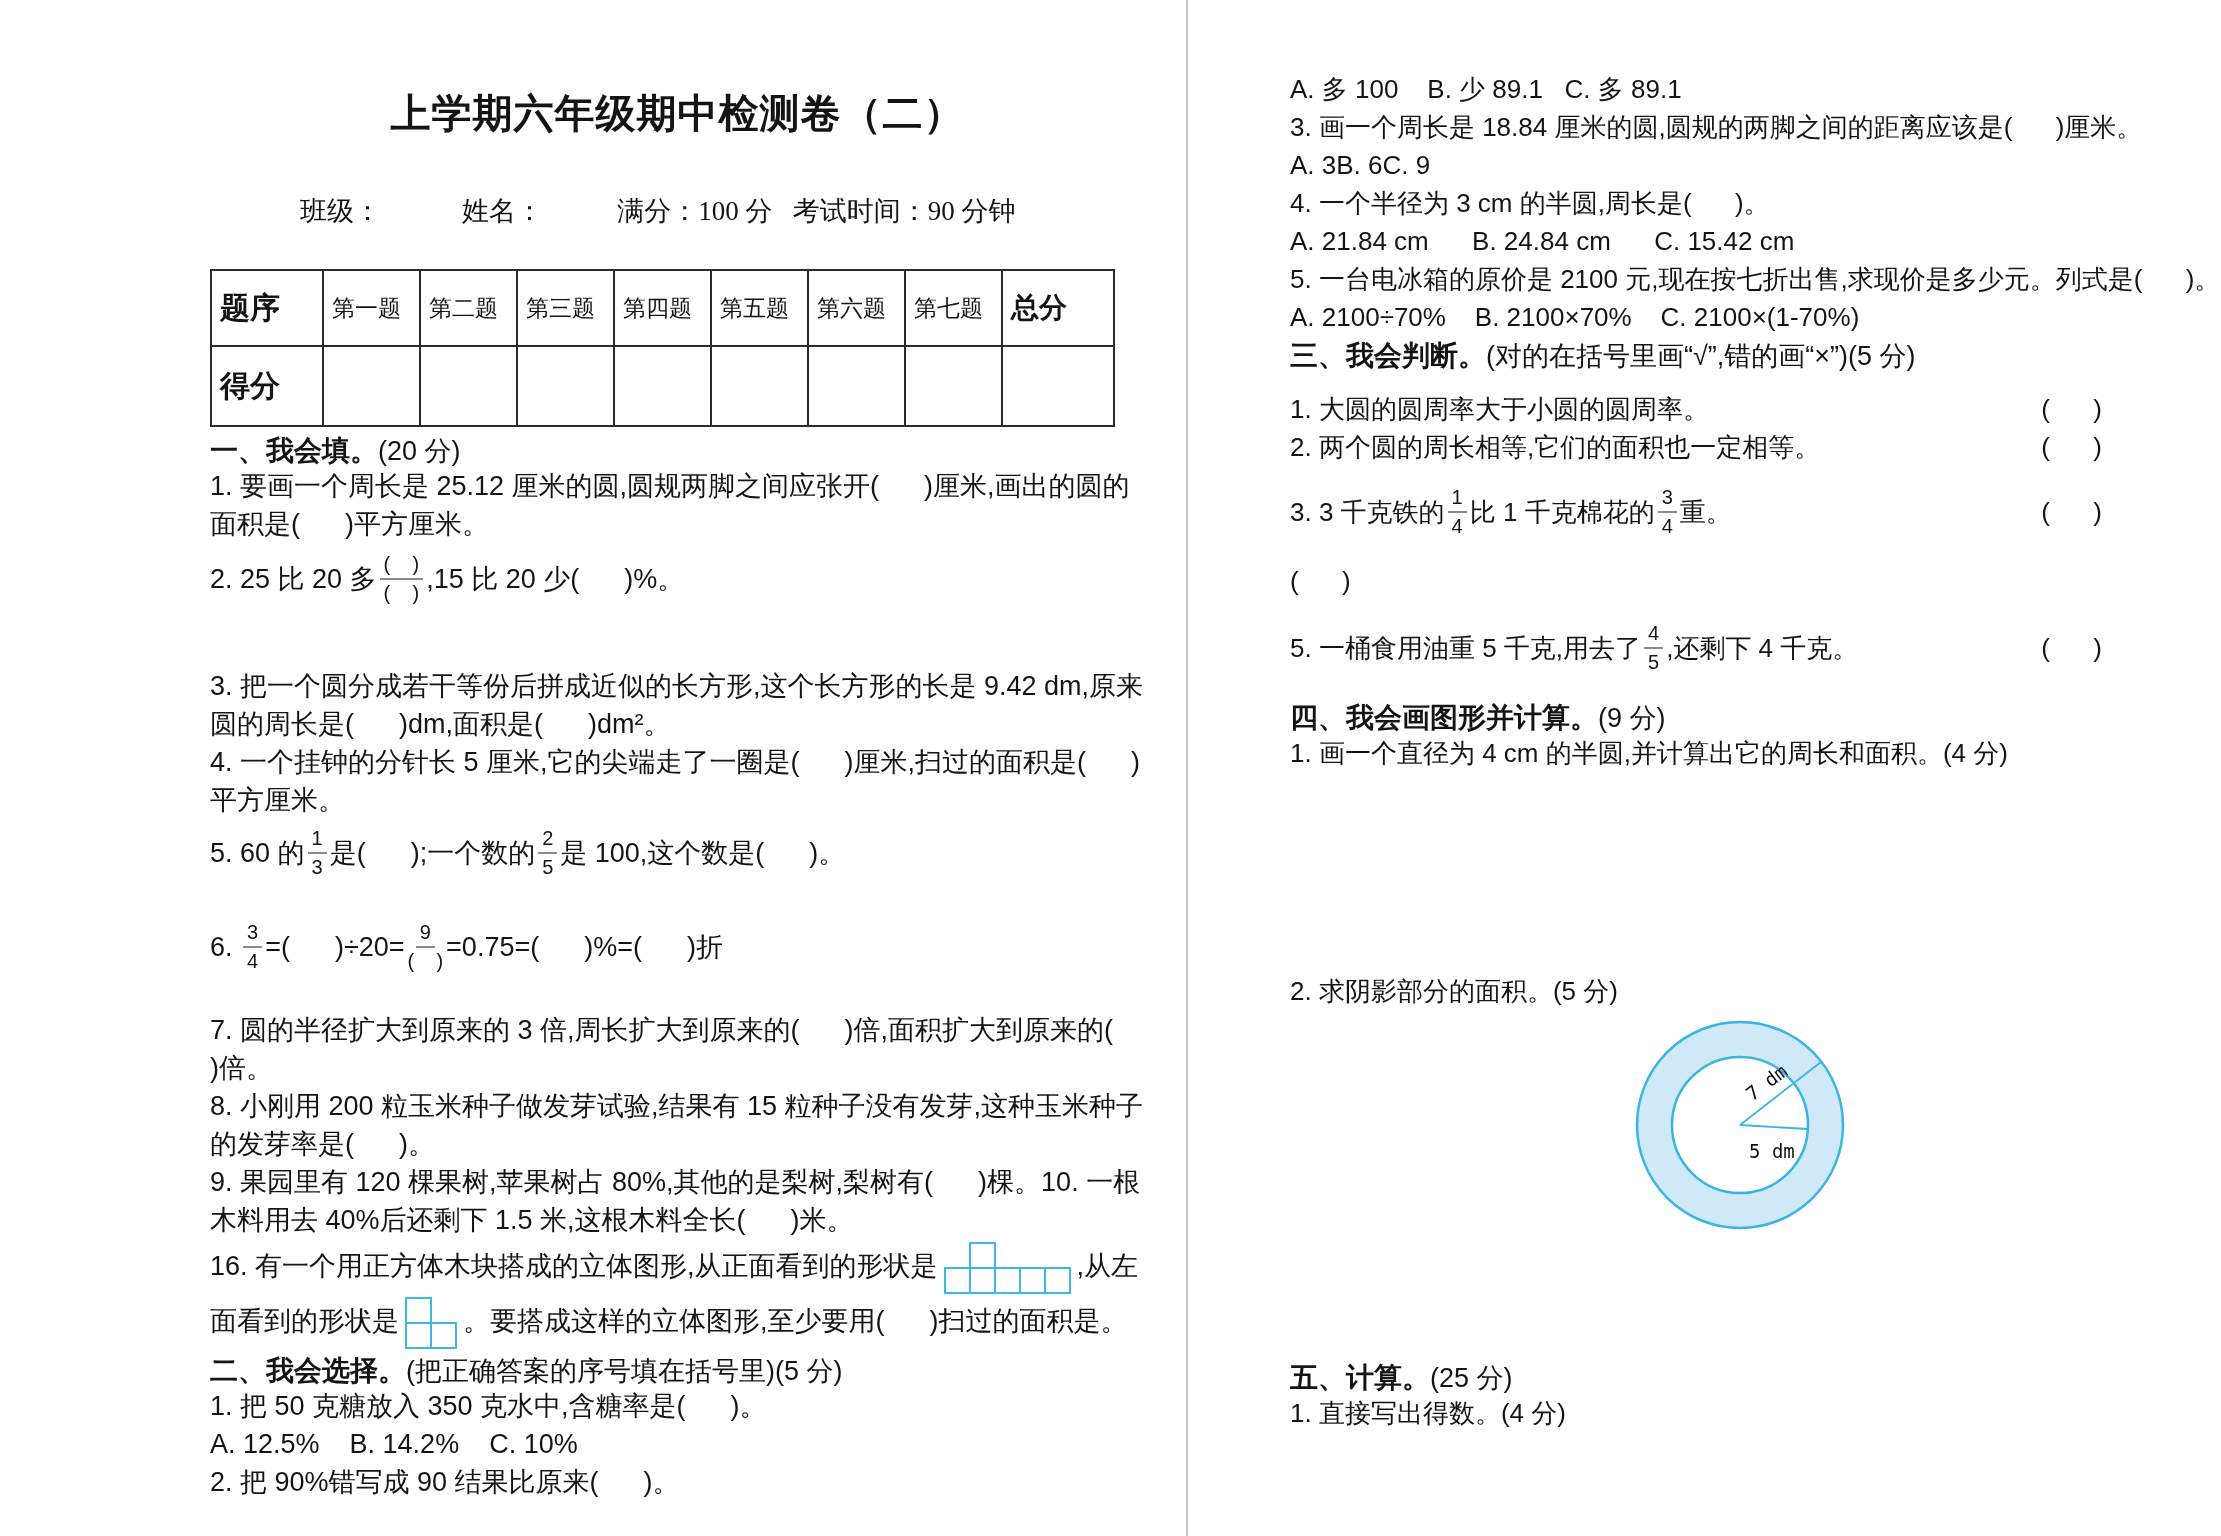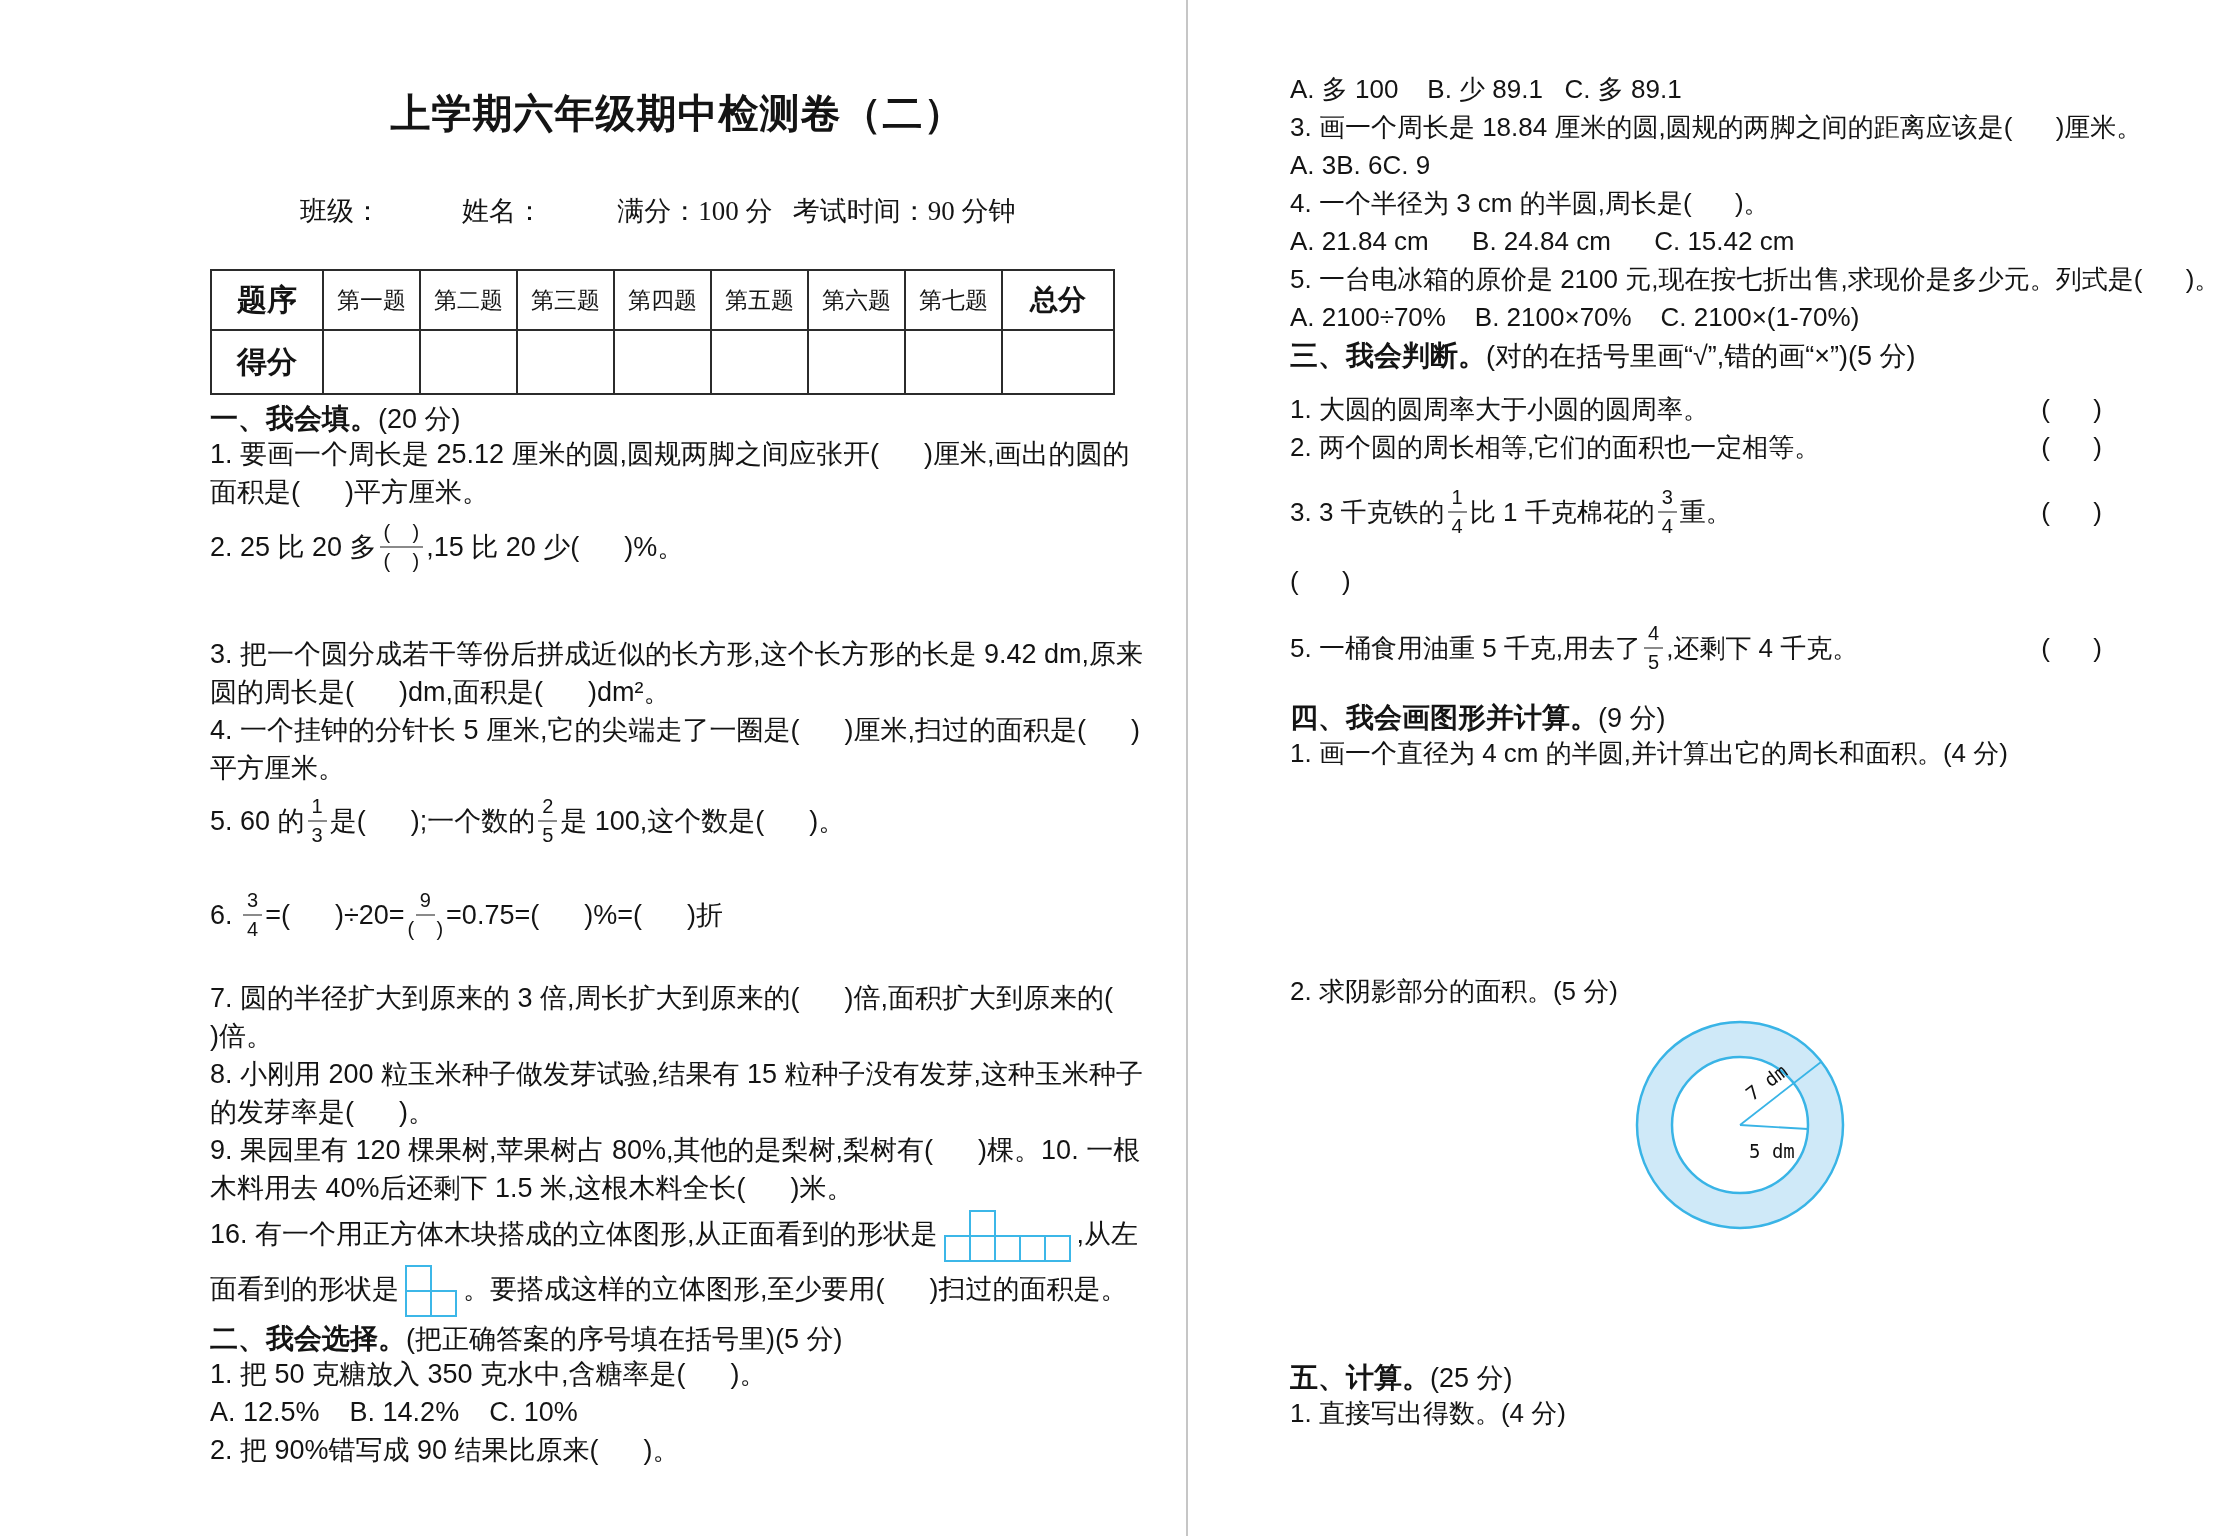--- a/index.html
+++ b/index.html
@@ -5,21 +5,21 @@
   html,body{margin:0;padding:0;background:#ffffff;}
   #page{position:relative;width:2221px;height:1536px;background:#ffffff;
         font-family:"Liberation Sans",sans-serif;color:#141414;overflow:hidden;}
   .divider{position:absolute;left:1186px;top:0;width:2px;height:1536px;background:#c6c6c6;}
   .col{position:absolute;top:0;}
   #left{left:210px;width:935px;}
   #right{left:1242px;width:950px;margin-left:48px;}
   .title{margin-top:86px;font-size:40px;font-weight:bold;text-align:center;letter-spacing:1px;}
   .info{margin-top:52px;padding-left:90px;font-size:27px;font-family:"Liberation Serif",serif;white-space:pre-wrap;}
   table.score{margin-top:40px;border-collapse:collapse;table-layout:fixed;}
-  table.score td{border:2px solid #2b2b2b;text-align:center;vertical-align:middle;padding:0;}
+  table.score td{border:2px solid #2b2b2b;vertical-align:middle;padding:8px;}
   tr.hdr td{height:58px;}
   tr.scr td{height:62px;}
   .td-label{font-size:30px;font-weight:bold;}
   .td-q{font-family:"Liberation Serif",serif;font-size:23px;border-radius:10px;}
   .td-total{font-size:28px;font-weight:bold;}
   .h{font-size:28px;font-weight:bold;line-height:32px;}
   .h .note{font-weight:normal;font-size:27px;}
   .q{font-size:27px;line-height:38px;}
   #right .q{font-size:26px;}
   .t{white-space:pre-wrap;}

